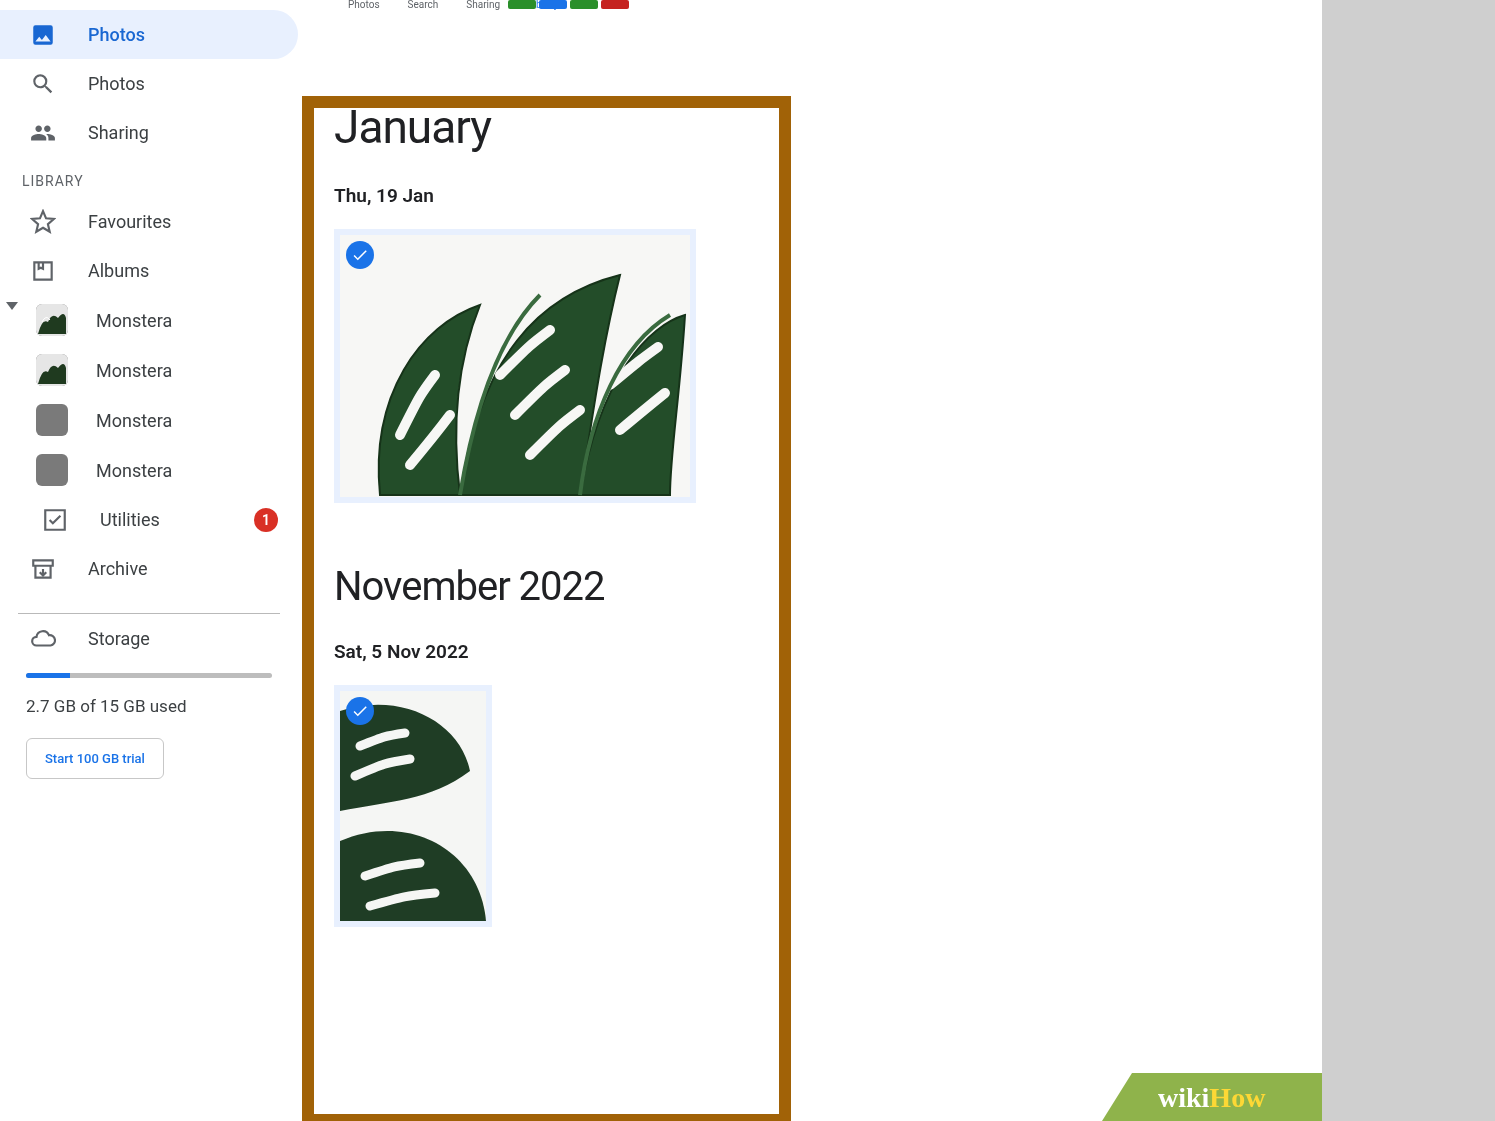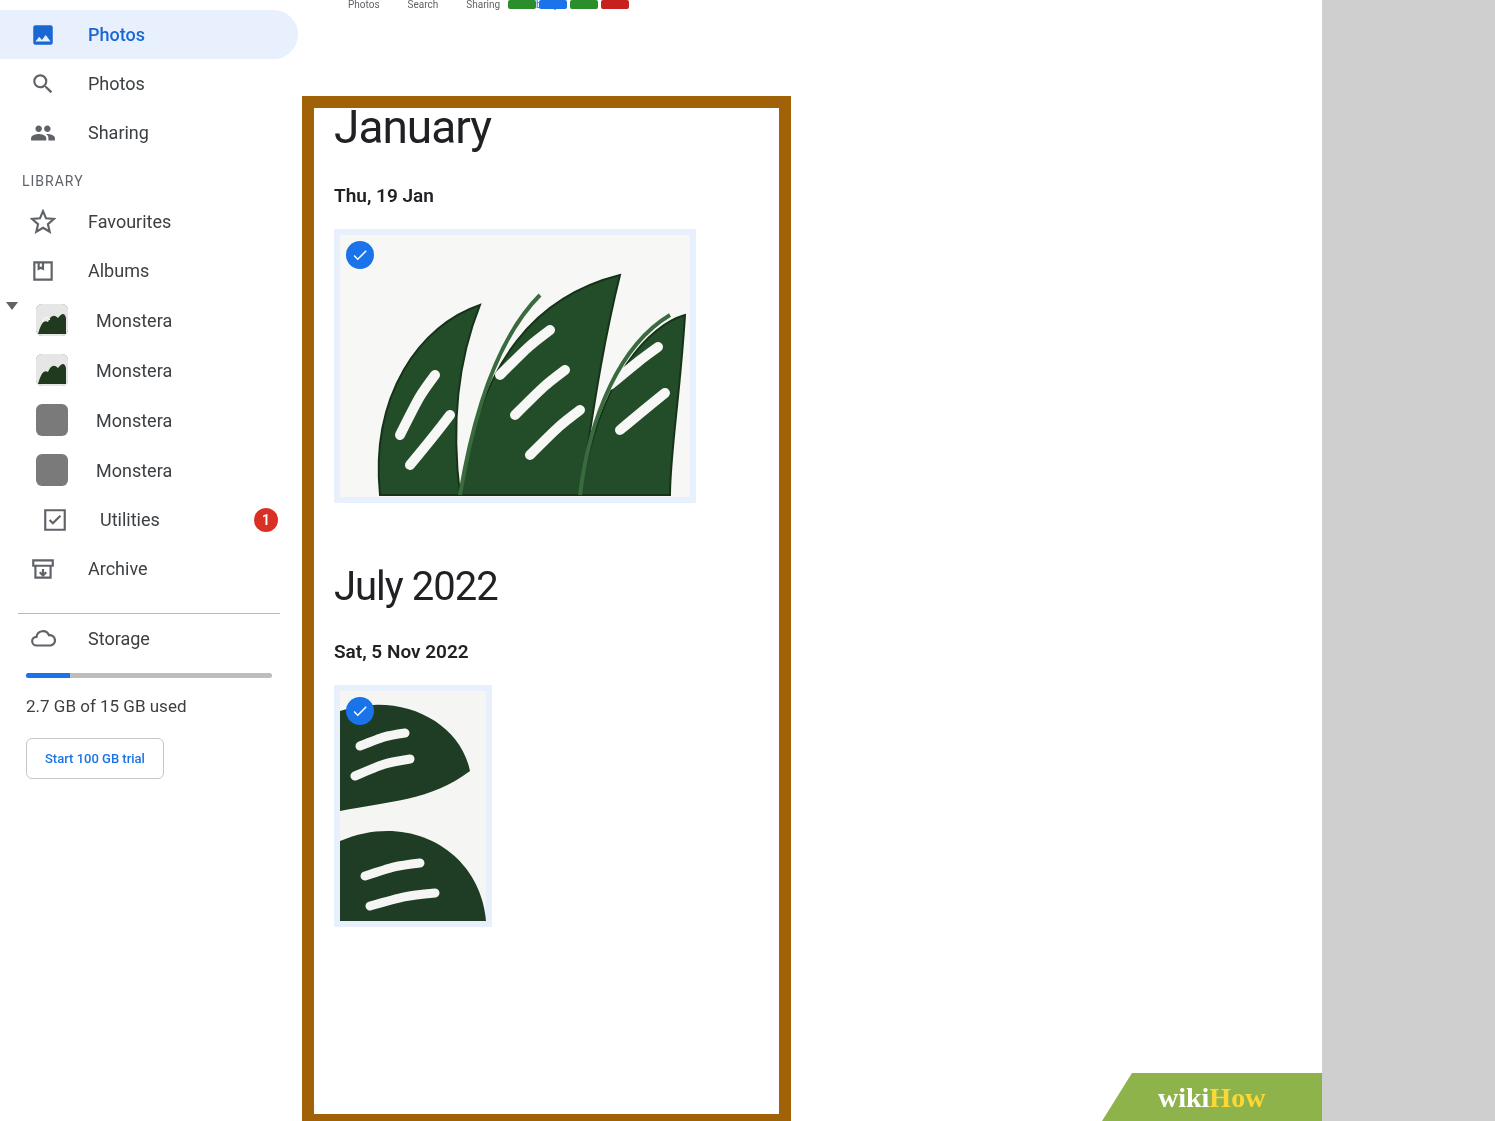--- a/index.html
+++ b/index.html
@@ -215,21 +215,21 @@
             </g>
             <g stroke="#3a6b3f" stroke-width="4" fill="none">
               <path d="M120 260 C135 170 160 100 200 60"></path>
               <path d="M240 260 C250 180 280 110 330 80"></path>
             </g>
           </svg>
         </div>
       </div>
 
       <div class="group2">
-        <div class="month-heading">July 2022</div>
+        <div class="month-heading">November 2022</div>
         <div class="day-heading">Sat, 5 Nov 2022</div>
         <div class="photo-wrap">
           <span class="check">
             <svg viewBox="0 0 24 24">
                 <path d="M9 16.2 4.8 12l-1.4 1.4L9 19 21 7l-1.4-1.4z"></path>
               </svg>
           </span>
           <svg class="photo p2" viewBox="0 0 146 230">
             <rect width="146" height="230" fill="#f5f6f4"></rect>
             <g fill="#1f3d25">

